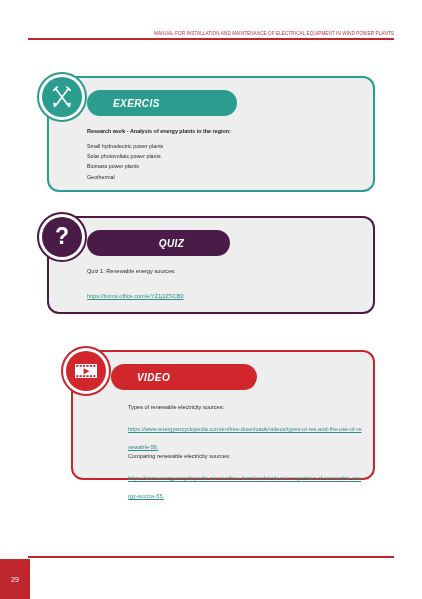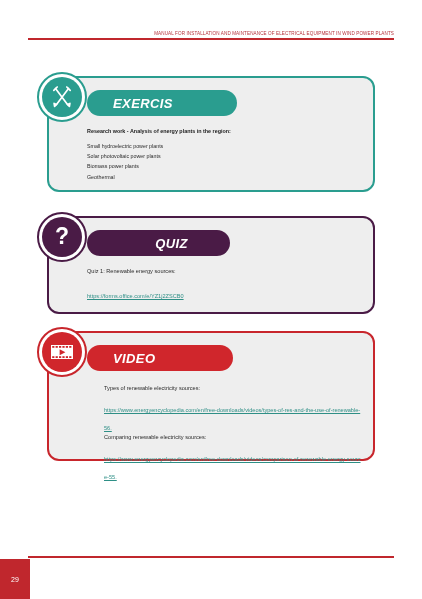--- a/index.html
+++ b/index.html
@@ -69,21 +69,21 @@
     border-bottom-left-radius: 13px;
     display: flex;
     align-items: center;
     box-sizing: border-box;
     padding-left: 26px;
   }
   .banner-label {
     color: #ffffff;
     font-style: italic;
     font-weight: bold;
-    font-size: 13px;
+    font-size: 10px;
     letter-spacing: 0.4px;
     font-family: "Liberation Sans", sans-serif;
   }
   .badge {
     position: absolute;
     top: -6px;
     left: -12px;
     width: 50px;
     height: 50px;
     border-radius: 50%;
@@ -153,23 +153,24 @@
   .quiz-link {
     font-size: 5.6px;
     color: #2e8f86;
     text-decoration: underline;
     font-family: "Liberation Sans", sans-serif;
     word-break: break-all;
   }
 
   
   #video-box {
-    top: 331px;
+    top: 350px;
     height: 130px;
     border-color: #c8262c;
+    margin-left: 24px;
   }
   #video-box .banner { background: #d0262c; width: 146px; }
   #video-box .badge { border-color: #c8262c; }
   #video-box .badge-disc { background: #d0262c; }
   #video-box .body-text { left: 55px; right: 10px; top: 52px; }
 
   .vid-label {
     font-size: 5.6px;
     color: #2b2b2b;
     margin: 0 0 7px 0;

